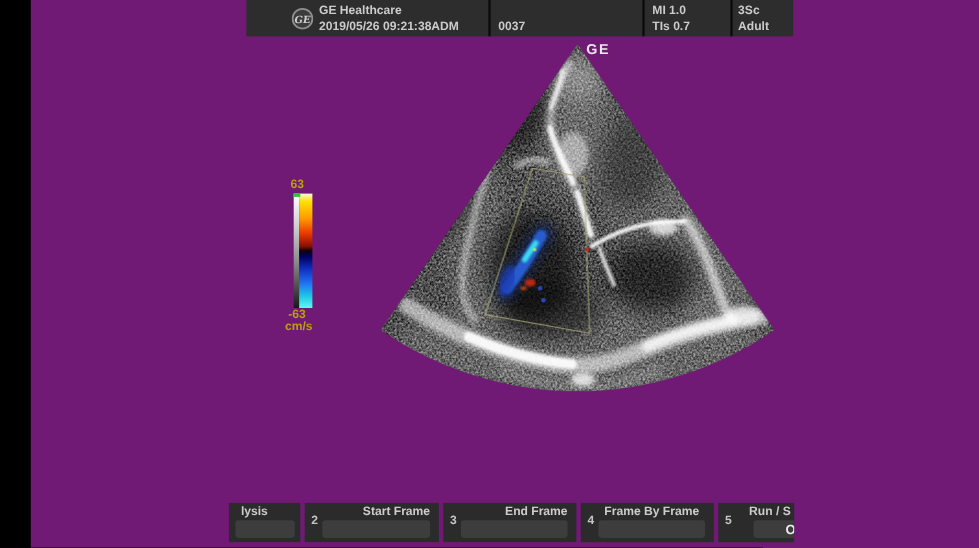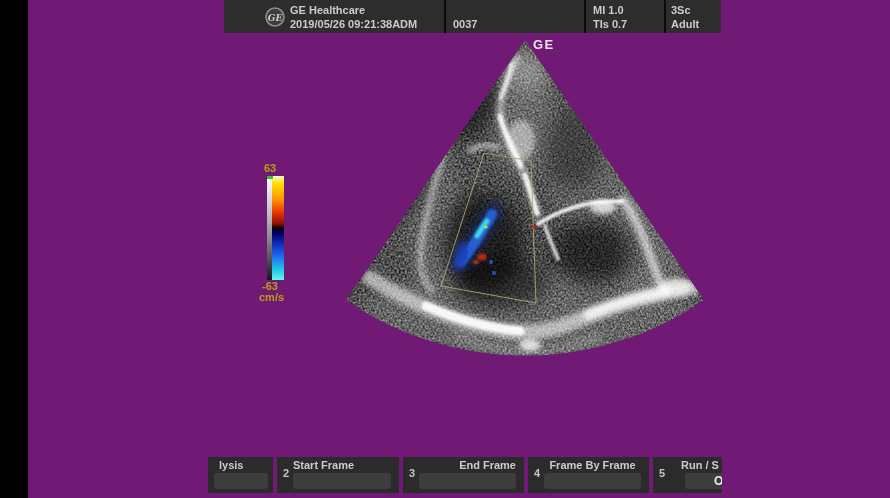--- a/index.html
+++ b/index.html
@@ -155,21 +155,21 @@
 
   <div id="softbar" class="abs">
 
     <div class="skcell" style="left:0;width:65px">
       <div class="sklabel" style="left:11px">lysis</div>
       <div class="skbtn" style="left:6px;right:5px"></div>
     </div>
 
     <div class="skcell" style="left:69px;width:122px">
       <div class="sknum">2</div>
-      <div class="sklabel" style="left:16px;right:8px;text-align:left">Start Frame</div>
+      <div class="sklabel" style="left:16px;right:8px;text-align:right">Start Frame</div>
       <div class="skbtn" style="left:16px;right:8px"></div>
     </div>
 
     <div class="skcell" style="left:195px;width:121px">
       <div class="sknum">3</div>
       <div class="sklabel" style="left:16px;right:8px;text-align:right">End Frame</div>
       <div class="skbtn" style="left:16px;right:8px"></div>
     </div>
 
     <div class="skcell" style="left:320px;width:121px">

